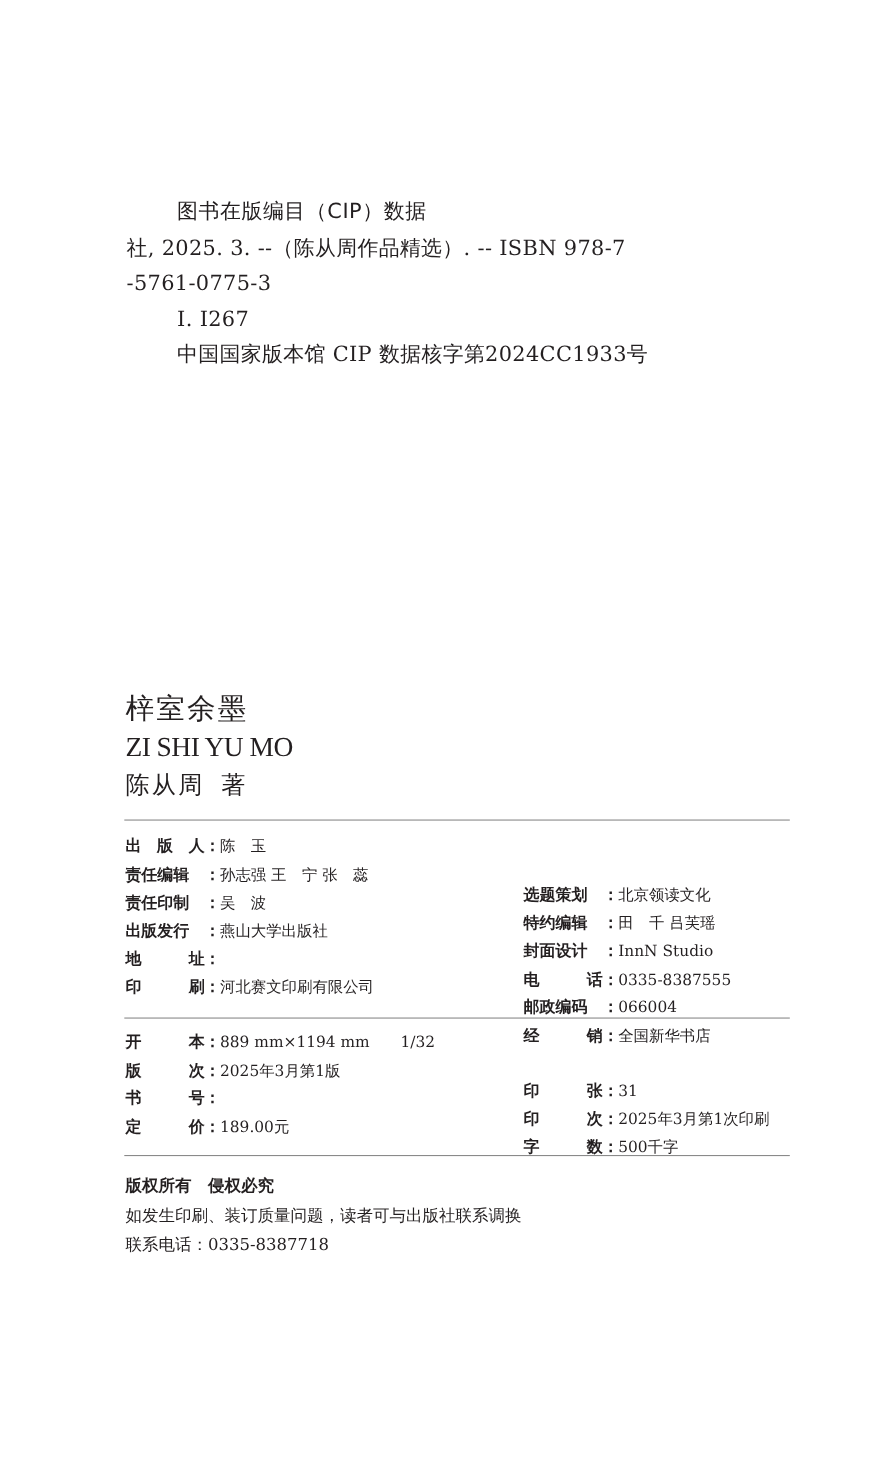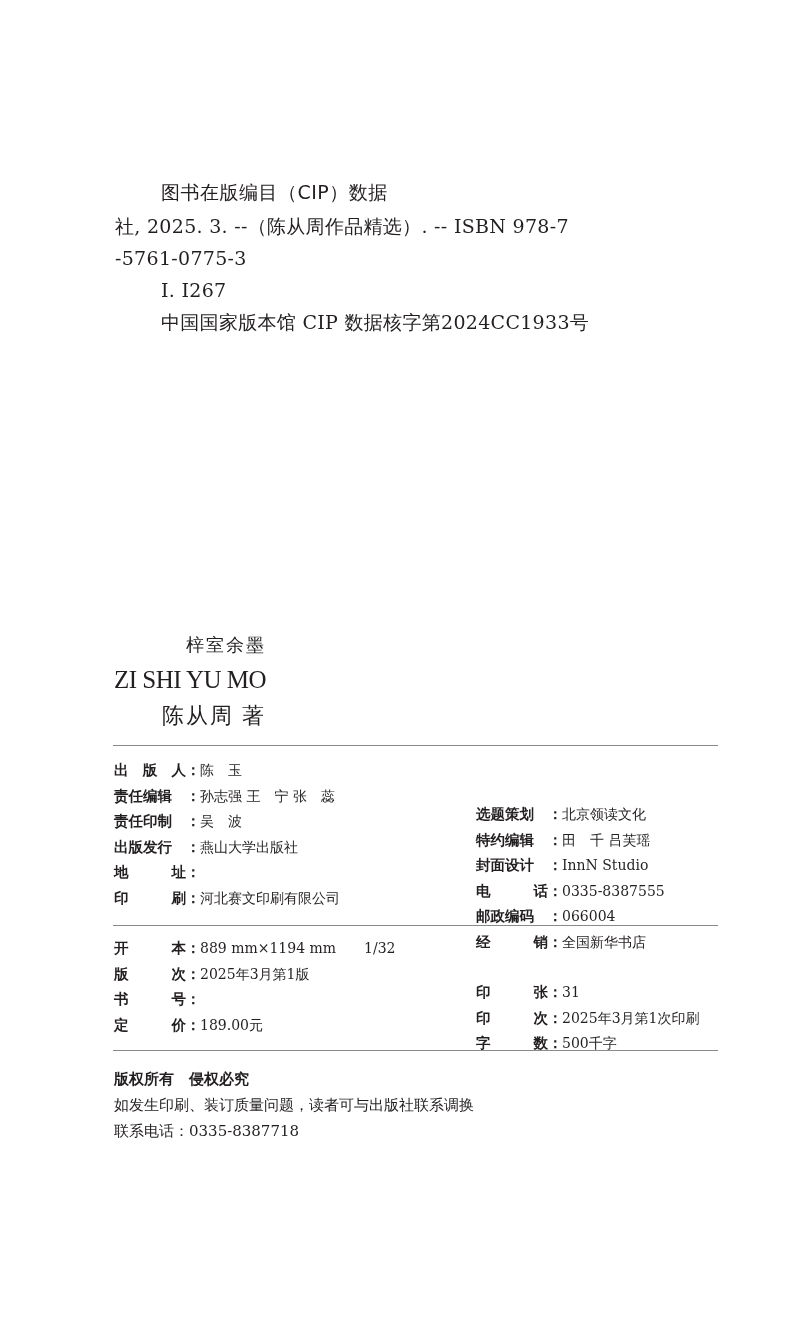--- a/index.html
+++ b/index.html
@@ -40,38 +40,36 @@
     .cip-line.indent { padding-left: 46px; }
 
     
     .title-block {
       position: absolute;
       left: 114px;
       top: 628px;
     }
     .title-cn {
       font-family: "DejaVu Sans", "Liberation Sans", sans-serif;
-      font-size: 18px;
+      font-size: 26px;
       line-height: 34px;
       letter-spacing: 2px;
-      text-align: right;
     }
     .title-pinyin {
       font-family: "Liberation Serif", "DejaVu Serif", serif;
       font-size: 25px;
       line-height: 36px;
       letter-spacing: -0.5px;
       text-align: center;
     }
     .title-author {
-      font-family: Liberation Sans, sans-serif;
+      font-family: Liberation Mono, monospace;
       font-size: 22px;
       line-height: 36px;
       letter-spacing: 2px;
-      text-align: right;
     }
 
     .rule {
       position: absolute;
       left: 113px;
       width: 605px;
       height: 0;
       border-top: 1.5px solid #8a8a8a;
     }
 

